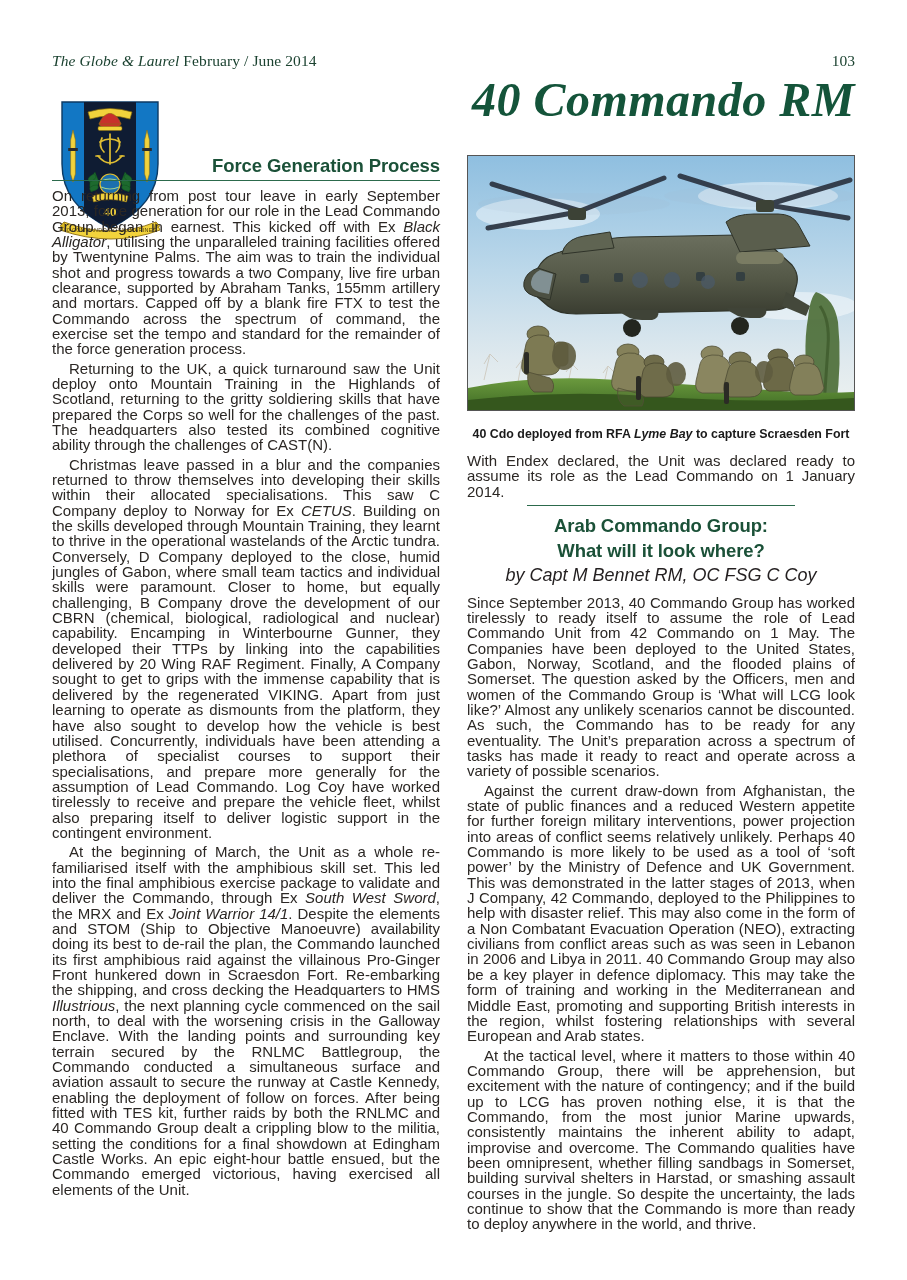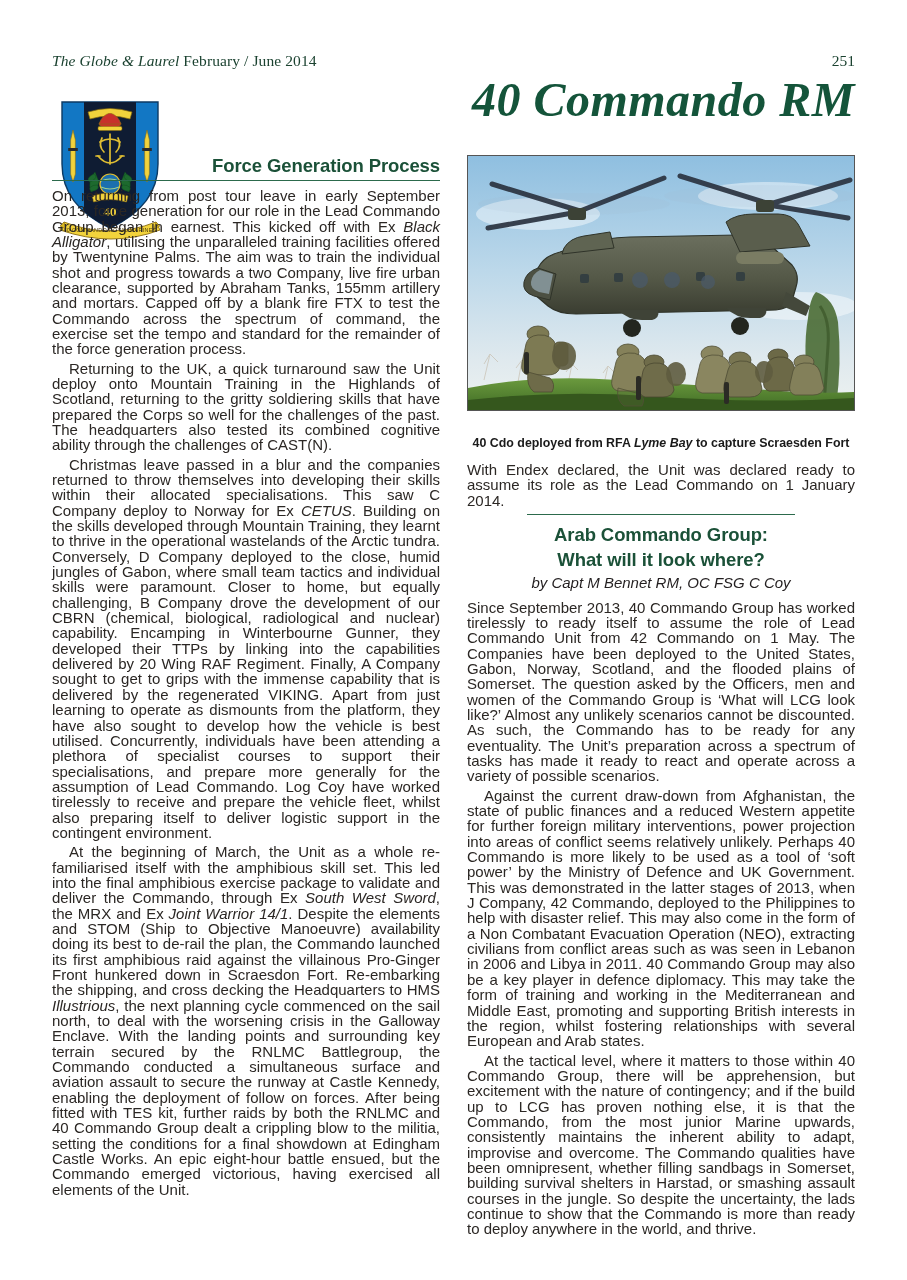--- a/index.html
+++ b/index.html
@@ -76,21 +76,21 @@
     letter-spacing:-.1px;
   }
   .sec-head.first{text-align:right;margin-top:0;}
   .rule{
     height:0;border:0;border-top:1.6px solid #2c6a4c;
     margin:1px auto 7px auto;width:100%;
   }
   .rule.short{width:69%;margin-top:6px;margin-bottom:9px;border-top-width:1.7px;}
 
   .byline{
-    font-size:15px;font-style:italic;text-align:center;
+    font-size:18px;font-style:italic;text-align:center;
     color:#231f20;margin:1px 0 9px 0;
   }
 
   p.body{
     margin:0;
     font-size:15px;
     line-height:15.35px;
     text-align:justify;
     text-justify:inter-word;
     color:#2b2724;
@@ -109,35 +109,35 @@
     width:386px;height:254px;
     border:1px solid #555;
     overflow:hidden;
     background:#9fc4de;
   }
   .photo svg{position:absolute;left:0;top:0;width:386px;height:254px;display:block;}
   .caption{
     font-family:"Liberation Sans", sans-serif;
     font-size:12.4px;font-weight:bold;
     text-align:center;color:#1a1a1a;
-    margin:25px 0 11px 0;
+    margin:16px 0 11px 0;
     line-height:1.2;
   }
   .caption i{font-style:italic;}
 </style>
 </head>
 <body>
 
 <div class="page">
 
   <div class="runhead">
     <div class="runhead-left">
       <span class="jtitle">The Globe &amp; Laurel </span><span class="jdate">February / June 2014</span>
     </div>
-    <div class="runhead-right">251</div>
+    <div class="runhead-right">103</div>
   </div>
 
   <div class="masthead">
     <div class="article-title">40 Commando RM</div>
   </div>
 
   <div class="crest">
     <svg viewBox="0 0 112 150" xmlns="http://www.w3.org/2000/svg">
       <defs>
         <clipPath id="shieldClip">

